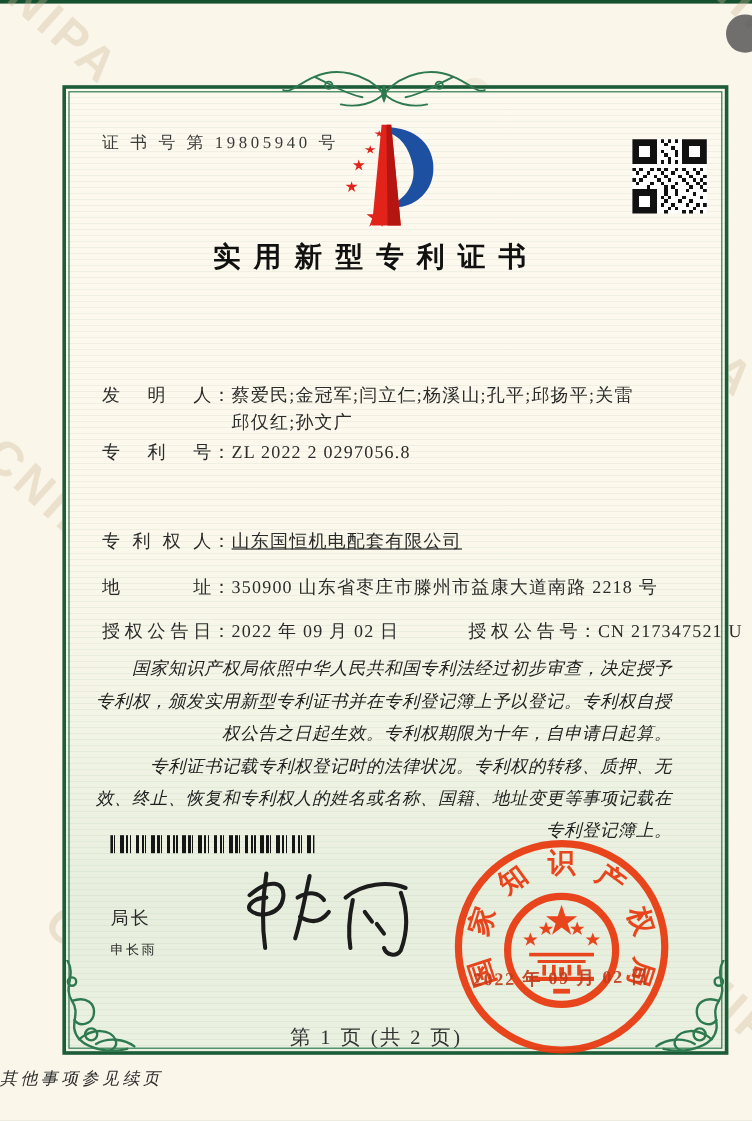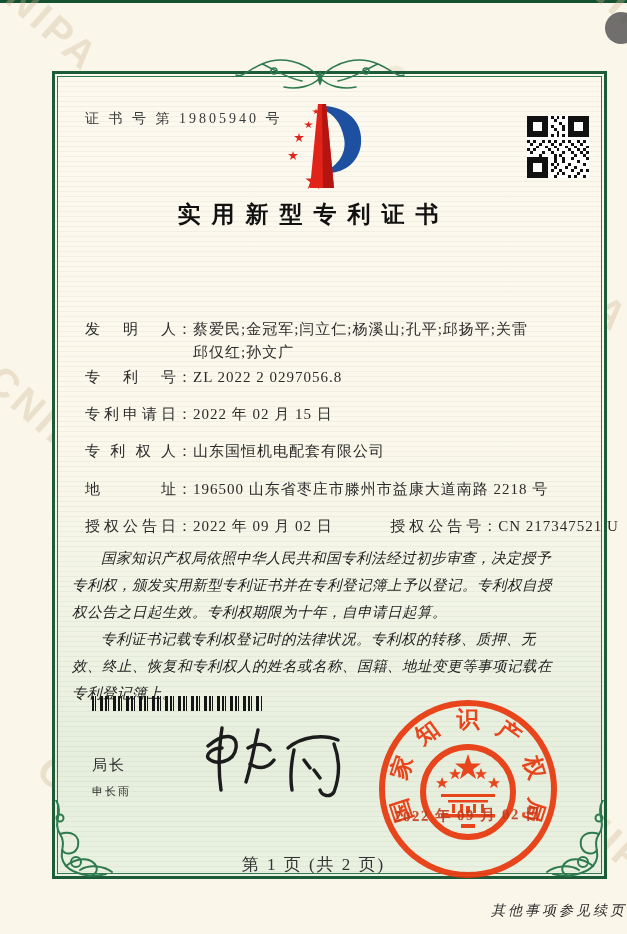--- a/index.html
+++ b/index.html
@@ -23,33 +23,33 @@
   .logo{position:absolute;left:268px;top:96px;}
   .qr{position:absolute;left:527px;top:116px;}
   .title{position:absolute;left:0;top:199px;width:627px;text-align:center;
     font-size:23px;font-weight:bold;letter-spacing:11px;color:#111;}
   .frow{position:absolute;left:85px;font-size:15px;letter-spacing:1px;white-space:nowrap;}
   .flabel{display:inline-block;width:92px;text-align:justify;text-align-last:justify;vertical-align:top;}
   .colon{display:inline-block;width:16px;}
   .fvalue{letter-spacing:1px;}
   .paras{position:absolute;left:72px;top:545px;width:488px;font-size:14.5px;
     font-style:italic;line-height:1.86;letter-spacing:0.5px;color:#222;}
-  .paras p{margin:0;text-indent:2em;}
+  .paras p{margin:0;text-indent:2em;text-align:right;}
   .barcode{position:absolute;left:92px;top:696px;width:170px;height:15px;
     background:repeating-linear-gradient(90deg,#151515 0 2px,transparent 2px 3px,
       #151515 3px 4px,transparent 4px 8px,#151515 8px 11px,transparent 11px 13px);}
   .director-label{position:absolute;left:92px;top:756px;font-size:15px;letter-spacing:2px;}
   .director-name{position:absolute;left:92px;top:784px;font-size:11px;letter-spacing:2px;}
   .signature{position:absolute;left:188px;top:718px;}
   .seal{position:absolute;left:373px;top:694px;}
   .seal-date{position:absolute;left:394px;top:806px;font-size:15px;color:#bf3a1b;
     letter-spacing:1.5px;transform:rotate(-1deg);white-space:nowrap;font-weight:bold;opacity:.9;}
   .page-info{position:absolute;left:0;top:853px;width:627px;text-align:center;font-size:17px;letter-spacing:2px;color:#333;}
-  .footer-note{position:absolute;left:0;top:890px;width:627px;text-align:right;
-    font-size:14px;font-style:italic;letter-spacing:3px;color:#2e2e2e;margin-top:12px;}
+  .footer-note{position:absolute;left:0;top:890px;width:627px;text-align:left;
+    font-size:14px;font-style:italic;letter-spacing:3px;color:#2e2e2e;}
   .fab{position:absolute;right:-10px;top:12px;width:32px;height:32px;border-radius:50%;
     background:#4d4d4d;opacity:.8;}
 </style>
 </head>
 <body>
 
 <div class="screen">
 
   <div class="topline"></div>
 
@@ -127,30 +127,27 @@
     <span class="flabel">发明人</span><span class="colon">：</span><span class="fvalue">蔡爱民;金冠军;闫立仁;杨溪山;孔平;邱扬平;关雷</span>
   </div>
   <div class="frow" style="top:343px;left:193px;">
     <span class="fvalue">邱仅红;孙文广</span>
   </div>
 
   <div class="frow" style="top:368px;">
     <span class="flabel">专利号</span><span class="colon">：</span><span class="fvalue">ZL 2022 2 0297056.8</span>
   </div>
 
-  <div class="frow" style="top:405px;">
-    <span class="flabel">专利申请日</span><span class="colon">：</span><span class="fvalue">2022 年 02 月 15 日</span>
-  </div>
-
-  <div class="frow" style="top:442px;">
+
+  <div class="frow" style="top:442px;text-decoration:underline;">
     <span class="flabel">专利权人</span><span class="colon">：</span><span class="fvalue">山东国恒机电配套有限公司</span>
   </div>
 
   <div class="frow" style="top:480px;">
-    <span class="flabel">地址</span><span class="colon">：</span><span class="fvalue">196500 山东省枣庄市滕州市益康大道南路 2218 号</span>
+    <span class="flabel">地址</span><span class="colon">：</span><span class="fvalue">350900 山东省枣庄市滕州市益康大道南路 2218 号</span>
   </div>
 
   <div class="frow" style="top:517px;">
     <span class="flabel">授权公告日</span><span class="colon">：</span><span class="fvalue">2022 年 09 月 02 日</span>
     <span style="display:inline-block;width:48px;"></span>
     <span class="flabel">授权公告号</span><span class="colon">：</span><span class="fvalue">CN 217347521 U</span>
   </div>
 
   <div class="paras">
     <p>国家知识产权局依照中华人民共和国专利法经过初步审查，决定授予专利权，颁发实用新型专利证书并在专利登记簿上予以登记。专利权自授权公告之日起生效。专利权期限为十年，自申请日起算。</p>

